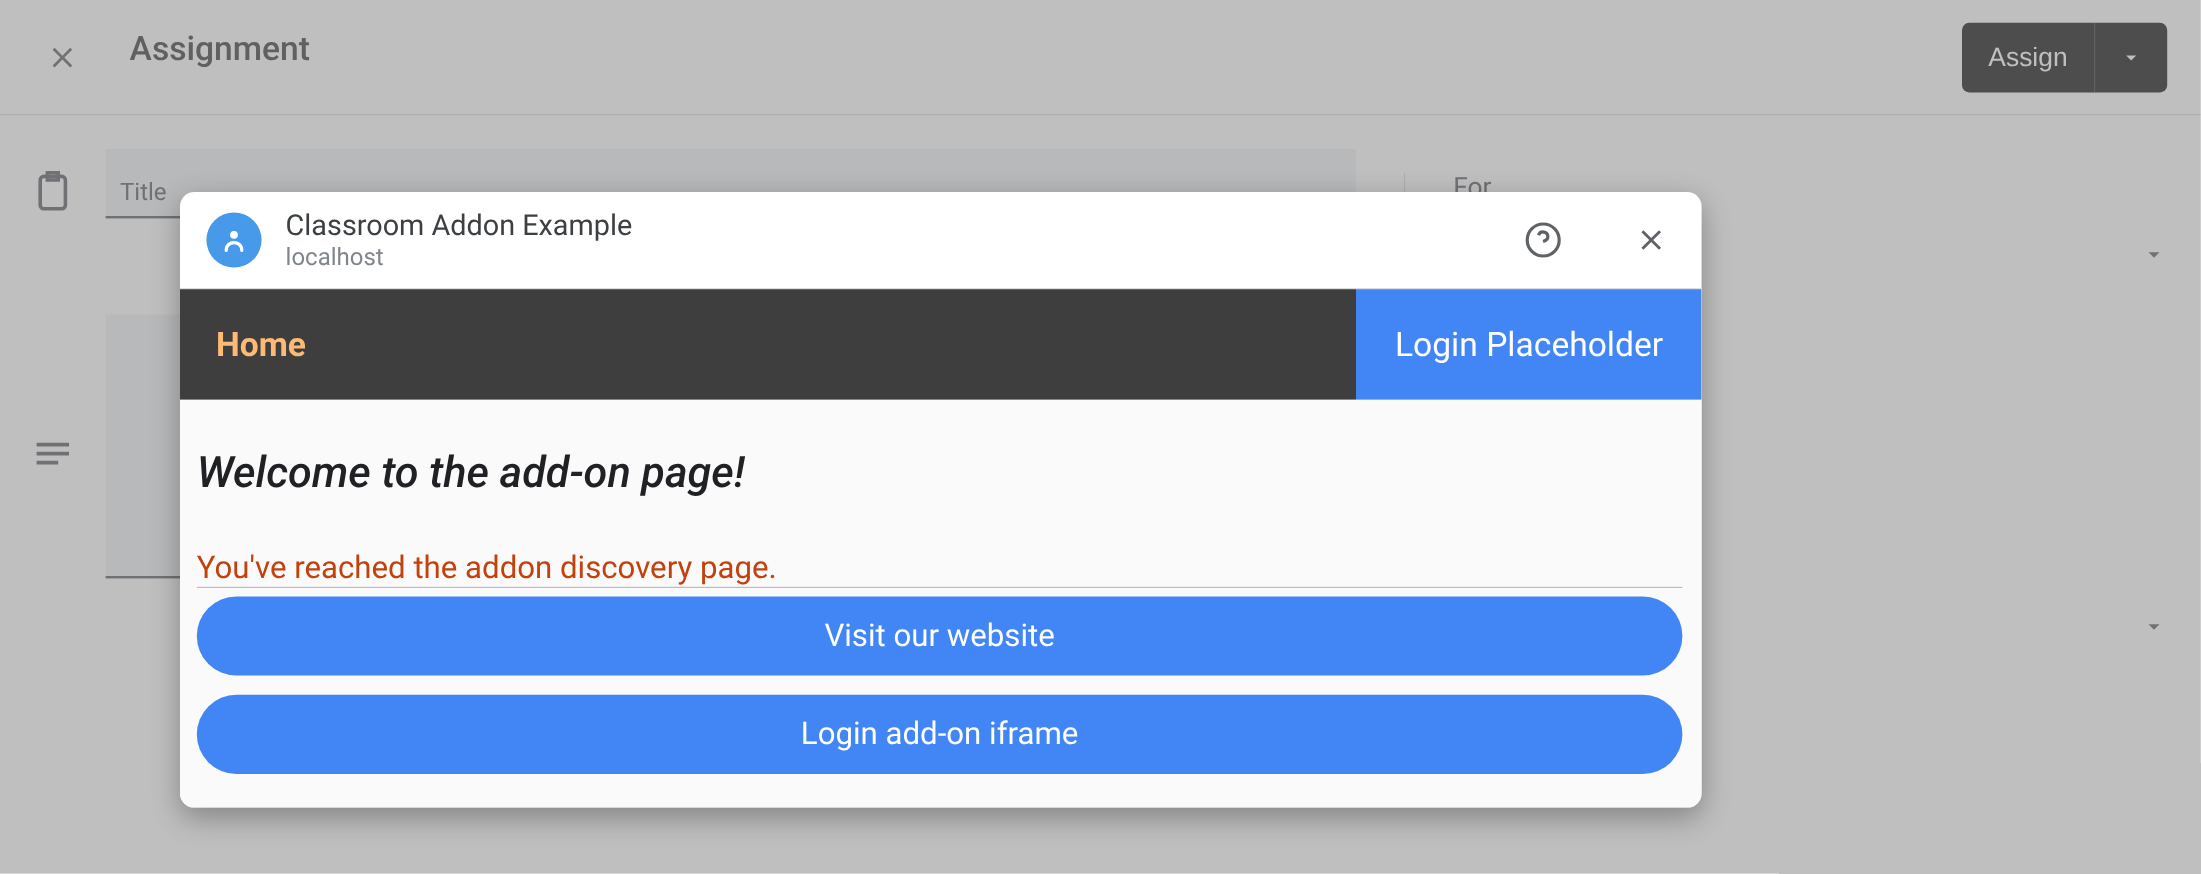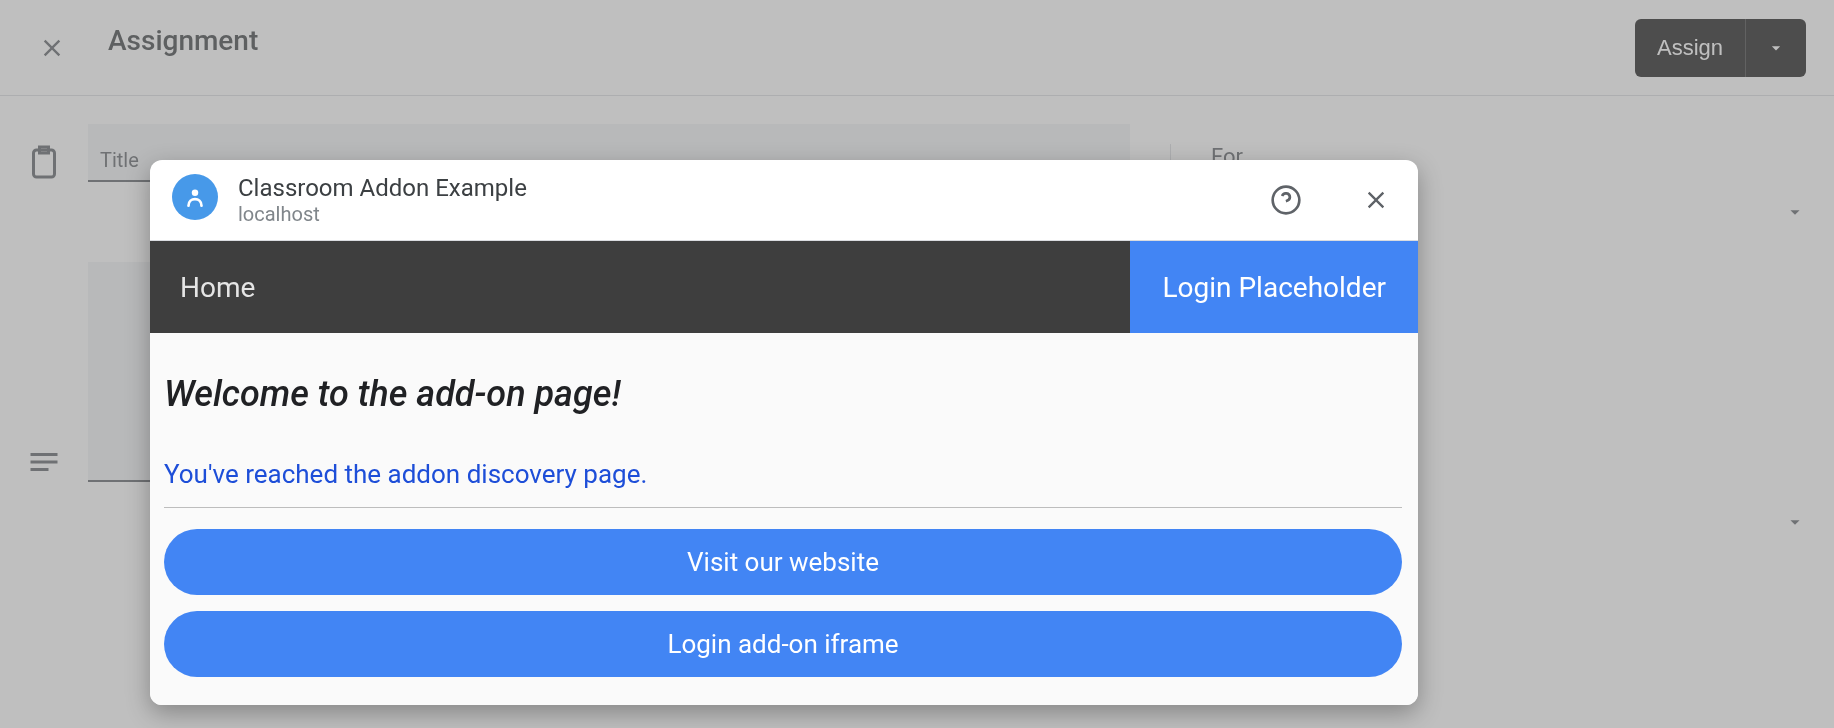--- a/index.html
+++ b/index.html
@@ -96,21 +96,21 @@
     
     .right-col {
       width: 640px;
       border-left: 1px solid #dadce0;
       padding-left: 40px;
       margin-top: 20px;
     }
     
     .form-row {
       display: flex;
-      align-items: flex-end;
+      align-items: center;
       gap: 24px;
       margin-bottom: 80px;
     }
     
     .form-icon {
       width: 40px;
       height: 40px;
       display: flex;
       align-items: center;
       justify-content: center;
@@ -173,20 +173,21 @@
       width: 1268px;
       background: #ffffff;
       border-radius: 12px;
       box-shadow: 0 8px 24px rgba(0,0,0,0.3);
       z-index: 20;
       overflow: hidden;
     }
     
     .modal-header {
       display: flex;
+      align-items: center;
       padding: 14px 22px;
       gap: 20px;
     }
     
     .modal-icon {
       width: 46px;
       height: 46px;
       border-radius: 50%;
       background: #4799e9;
       display: flex;
@@ -237,25 +238,26 @@
     }
     
     .modal-nav {
       display: flex;
       height: 92px;
     }
     
     .nav-home {
       flex: 1;
       background: #3e3e3e;
-      color: #e5e5e5;
+      color: #fdba74;
       display: flex;
       align-items: center;
       padding: 0 30px;
       font-size: 28px;
+      font-weight: bold;
     }
     
     .nav-login {
       background: #4285f4;
       color: white;
       display: flex;
       align-items: center;
       padding: 16px 32px;
       font-size: 28px;
     }
@@ -267,24 +269,23 @@
     .welcome-heading {
       font-size: 36px;
       font-weight: 500;
       color: #202124;
       margin-bottom: 44px;
       font-style: italic;
     }
     
     .welcome-text {
       font-size: 26px;
-      color: #1d4ed8;
-      padding-bottom: 18px;
+      color: #c2410c;
       border-bottom: 1px solid #bdbdbd;
-      margin-bottom: 21px;
+      margin-bottom: 7px;
     }
     
     .action-buttons {
       display: flex;
       gap: 16px;
       flex-direction: column;
     }
     
     .pill-button {
       background: #4285f4;

